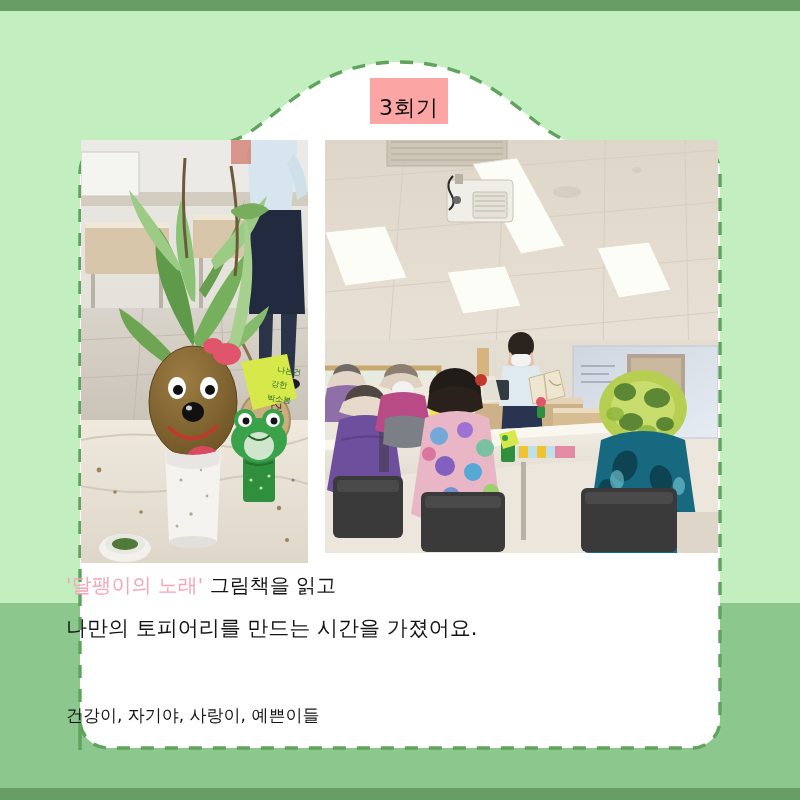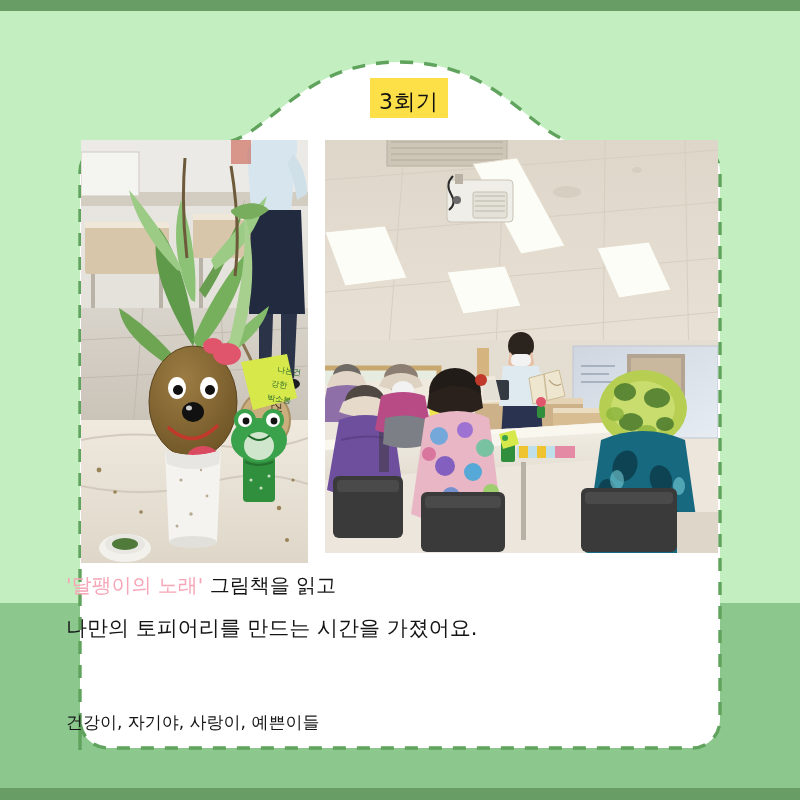--- a/index.html
+++ b/index.html
@@ -18,37 +18,37 @@
 
   
   #card-wrap { position:absolute; left:52px; top:52px; width:696px; height:698px; z-index:3; }
   #card-svg  { position:absolute; inset:0; width:696px; height:698px; }
 
   
   #content { position:absolute; left:52px; top:52px; width:696px; height:698px; z-index:4; }
 
   #badge {
     position:absolute; left:318px; top:26px;
-    background:#fde047; color:#111;
-    font-size:22px; line-height:1.15; padding:11px 9px 4px;
+    background:#fca5a5; color:#111;
+    font-size:22px; line-height:1.15; padding:17px 9px 4px;
     letter-spacing:.5px; white-space:nowrap;
     font-family:"DejaVu Sans", sans-serif; font-weight:500;
   }
 
   .photo { position:absolute; overflow:hidden; background:#cfc8bd; }
   #photo-left  { left:29px;  top:88px;  width:227px; height:423px; }
   #photo-right { left:273px; top:88px;  width:393px; height:413px; }
   .photo svg { display:block; width:100%; height:100%; }
 
   .cap { position:absolute; left:14px; color:#141414; white-space:nowrap;
          font-family:"DejaVu Sans", sans-serif; }
   #cap1 { top:520px; font-size:20px; }
   #cap2 { top:562px; font-size:21px; }
   #cap3 { top:606px; font-size:21px; }
-  #cap4 { top:652px; font-size:17px;margin-top:7px; }
+  #cap4 { top:652px; font-size:17px; }
   .pink { color:#F7A6B7; }
 </style>
 </head>
 <body>
 
 <div id="bg-light"></div>
 <div id="bg-dark"></div>
 <div id="strip-top"></div>
 <div id="strip-bot"></div>
 

